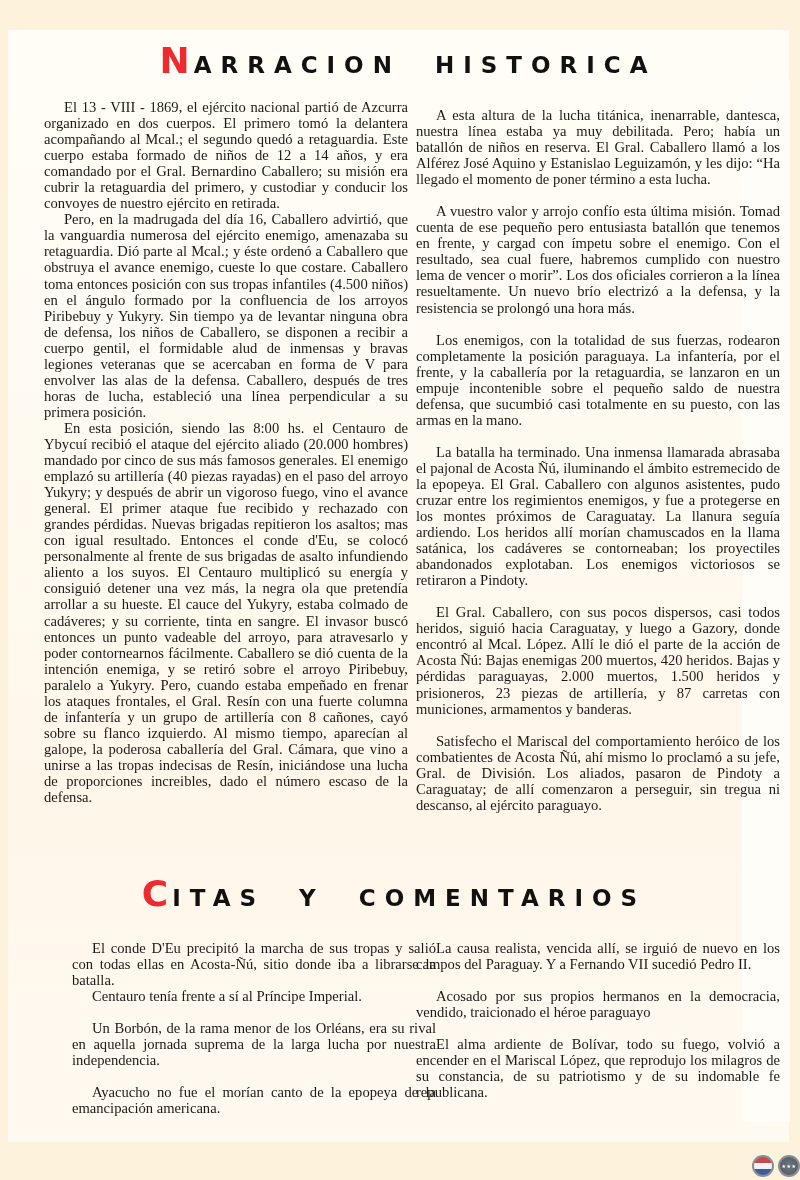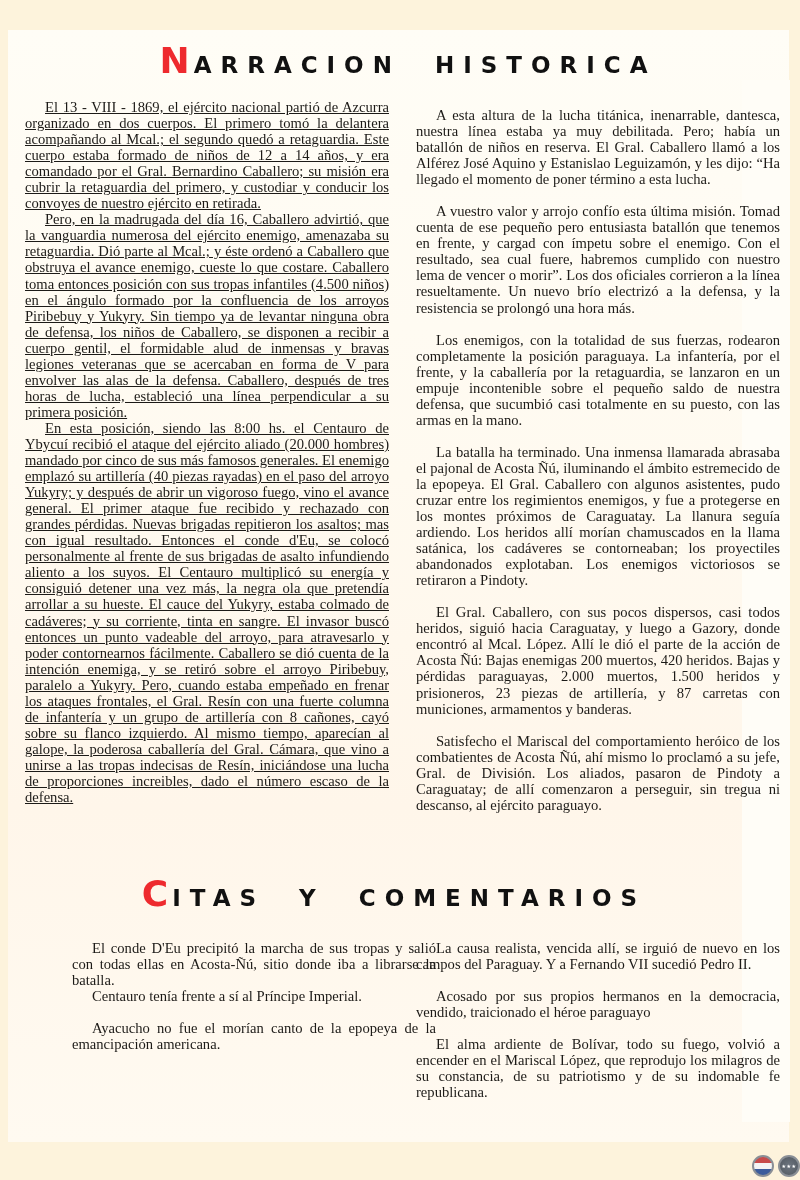--- a/index.html
+++ b/index.html
@@ -28,21 +28,21 @@
     .heading .rest { font-size: 23px; }
     .heading .gap { display: inline-block; width: 34px; }
     #h1 { top: 40px; left: 8px; }
     #h2 { top: 873px; left: -6px; }
     .col {
       position: absolute; font-size: 14.6px; line-height: 16.05px;
       text-align: justify; hyphens: manual;
     }
     .col p { margin: 0; text-indent: 20px; }
     .col p.spaced { margin-top: 16px; }
-    #c1 { left: 25px; top: 99px; width: 364px; text-decoration: underline; }
+    #c1 { left: 44px; top: 99px; width: 364px; }
     #c2 { left: 416px; top: 107px; width: 364px; }
     #c3 { left: 28px; top: 940px; width: 364px; margin-left: 44px; }
     #c4 { left: 416px; top: 940px; width: 364px; }
     .badge {
       position: absolute; width: 22px; height: 22px; border-radius: 50%;
       top: 1155px; border: 2px solid #8a8f96;
       box-sizing: border-box;
     }
     #badge1 {
       left: 752px;
@@ -80,20 +80,21 @@
   <p class="spaced">Satisfecho el Mariscal del comportamiento he­róico de los combatientes de Acosta Ñú, ahí mismo lo proclamó a su jefe, Gral. de División. Los alia­dos, pasaron de Pindoty a Caraguatay; de allí comen­zaron a perseguir, sin tregua ni descanso, al ejér­cito paraguayo.</p>
 </div>
 
 <h2 id="h2" class="heading" style="margin:0;">
   <span class="initial">C</span><span class="rest">ITAS</span><span class="gap"></span><span class="rest">Y</span><span class="gap"></span><span class="rest">COMENTARIOS</span>
 </h2>
 
 <div id="c3" class="col">
   <p>El conde D'Eu precipitó la marcha de sus tropas y salió con todas ellas en Acosta-Ñú, sitio donde iba a librarse la batalla.</p>
   <p>Centauro tenía frente a sí al Príncipe Imperial.</p>
+  <p class="spaced">Un Borbón, de la rama menor de los Orléans, era su rival en aquella jornada suprema de la larga lucha por nuestra independencia.</p>
   <p class="spaced">Ayacucho no fue el morían canto de la epopeya de la emancipación americana.</p>
 </div>
 
 <div id="c4" class="col">
   <p>La causa realista, vencida allí, se irguió de nuevo en los campos del Paraguay. Y a Fernando VII sucedió Pedro II.</p>
   <p class="spaced">Acosado por sus propios hermanos en la demo­cracia, vendido, traicionado el héroe paraguayo</p>
   <p class="spaced">El alma ardiente de Bolívar, todo su fuego, vol­vió a encender en el Mariscal López, que reprodujo los milagros de su constancia, de su patriotismo y de su indomable fe republicana.</p>
 </div>
 
 <div id="badge1" class="badge"></div>

